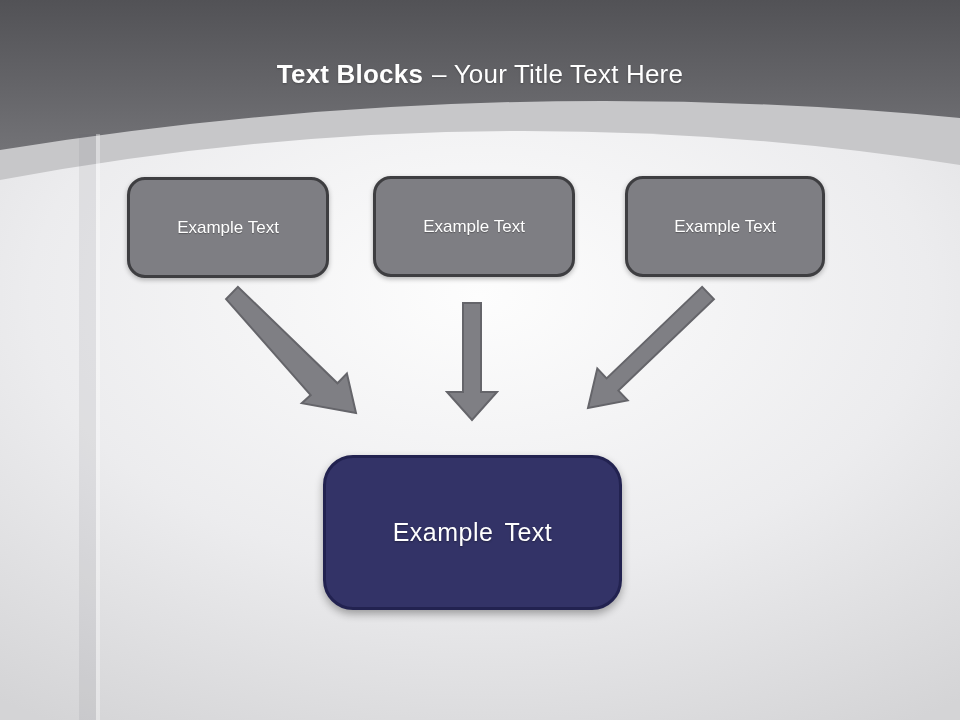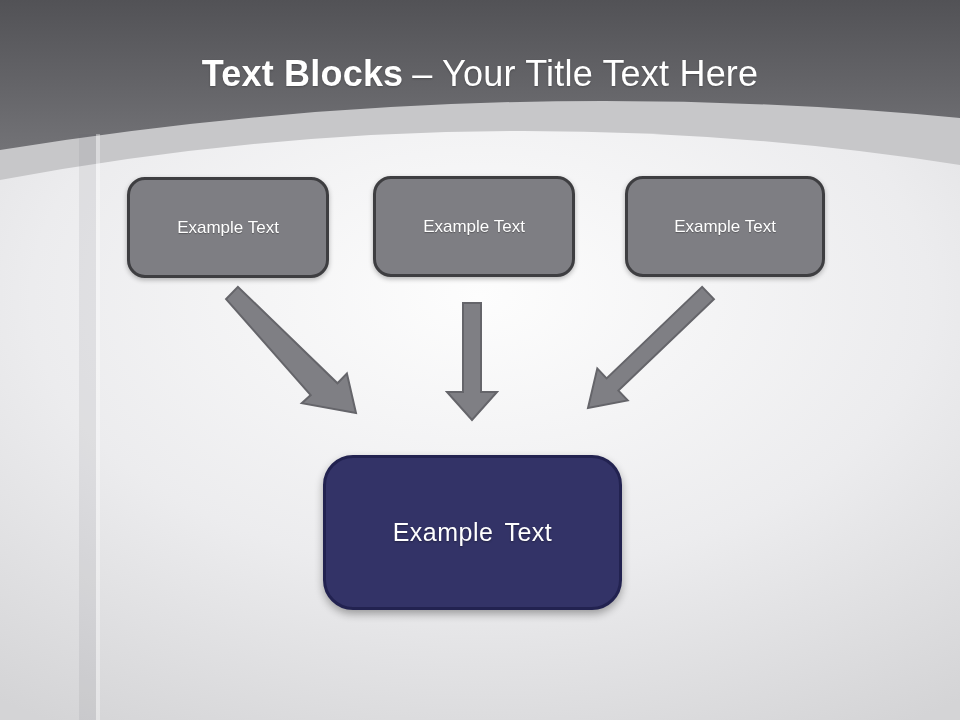--- a/index.html
+++ b/index.html
@@ -24,21 +24,21 @@
 
   .slide-title {
     position: absolute;
     left: 0;
     right: 0;
     top: 52px;
     height: 44px;
     line-height: 44px;
     text-align: center;
     color: #ffffff;
-    font-size: 36px;
+    font-size: 26px;
     white-space: nowrap;
     text-shadow: 0 1px 2px rgba(0,0,0,0.25);
   }
   .title-bold { font-weight: 700; letter-spacing: 0.2px; }
   .title-rest { font-weight: 400; margin-left: 9px; letter-spacing: 0.2px; }
 
   .text-box {
     position: absolute;
     display: flex;
     align-items: center;

